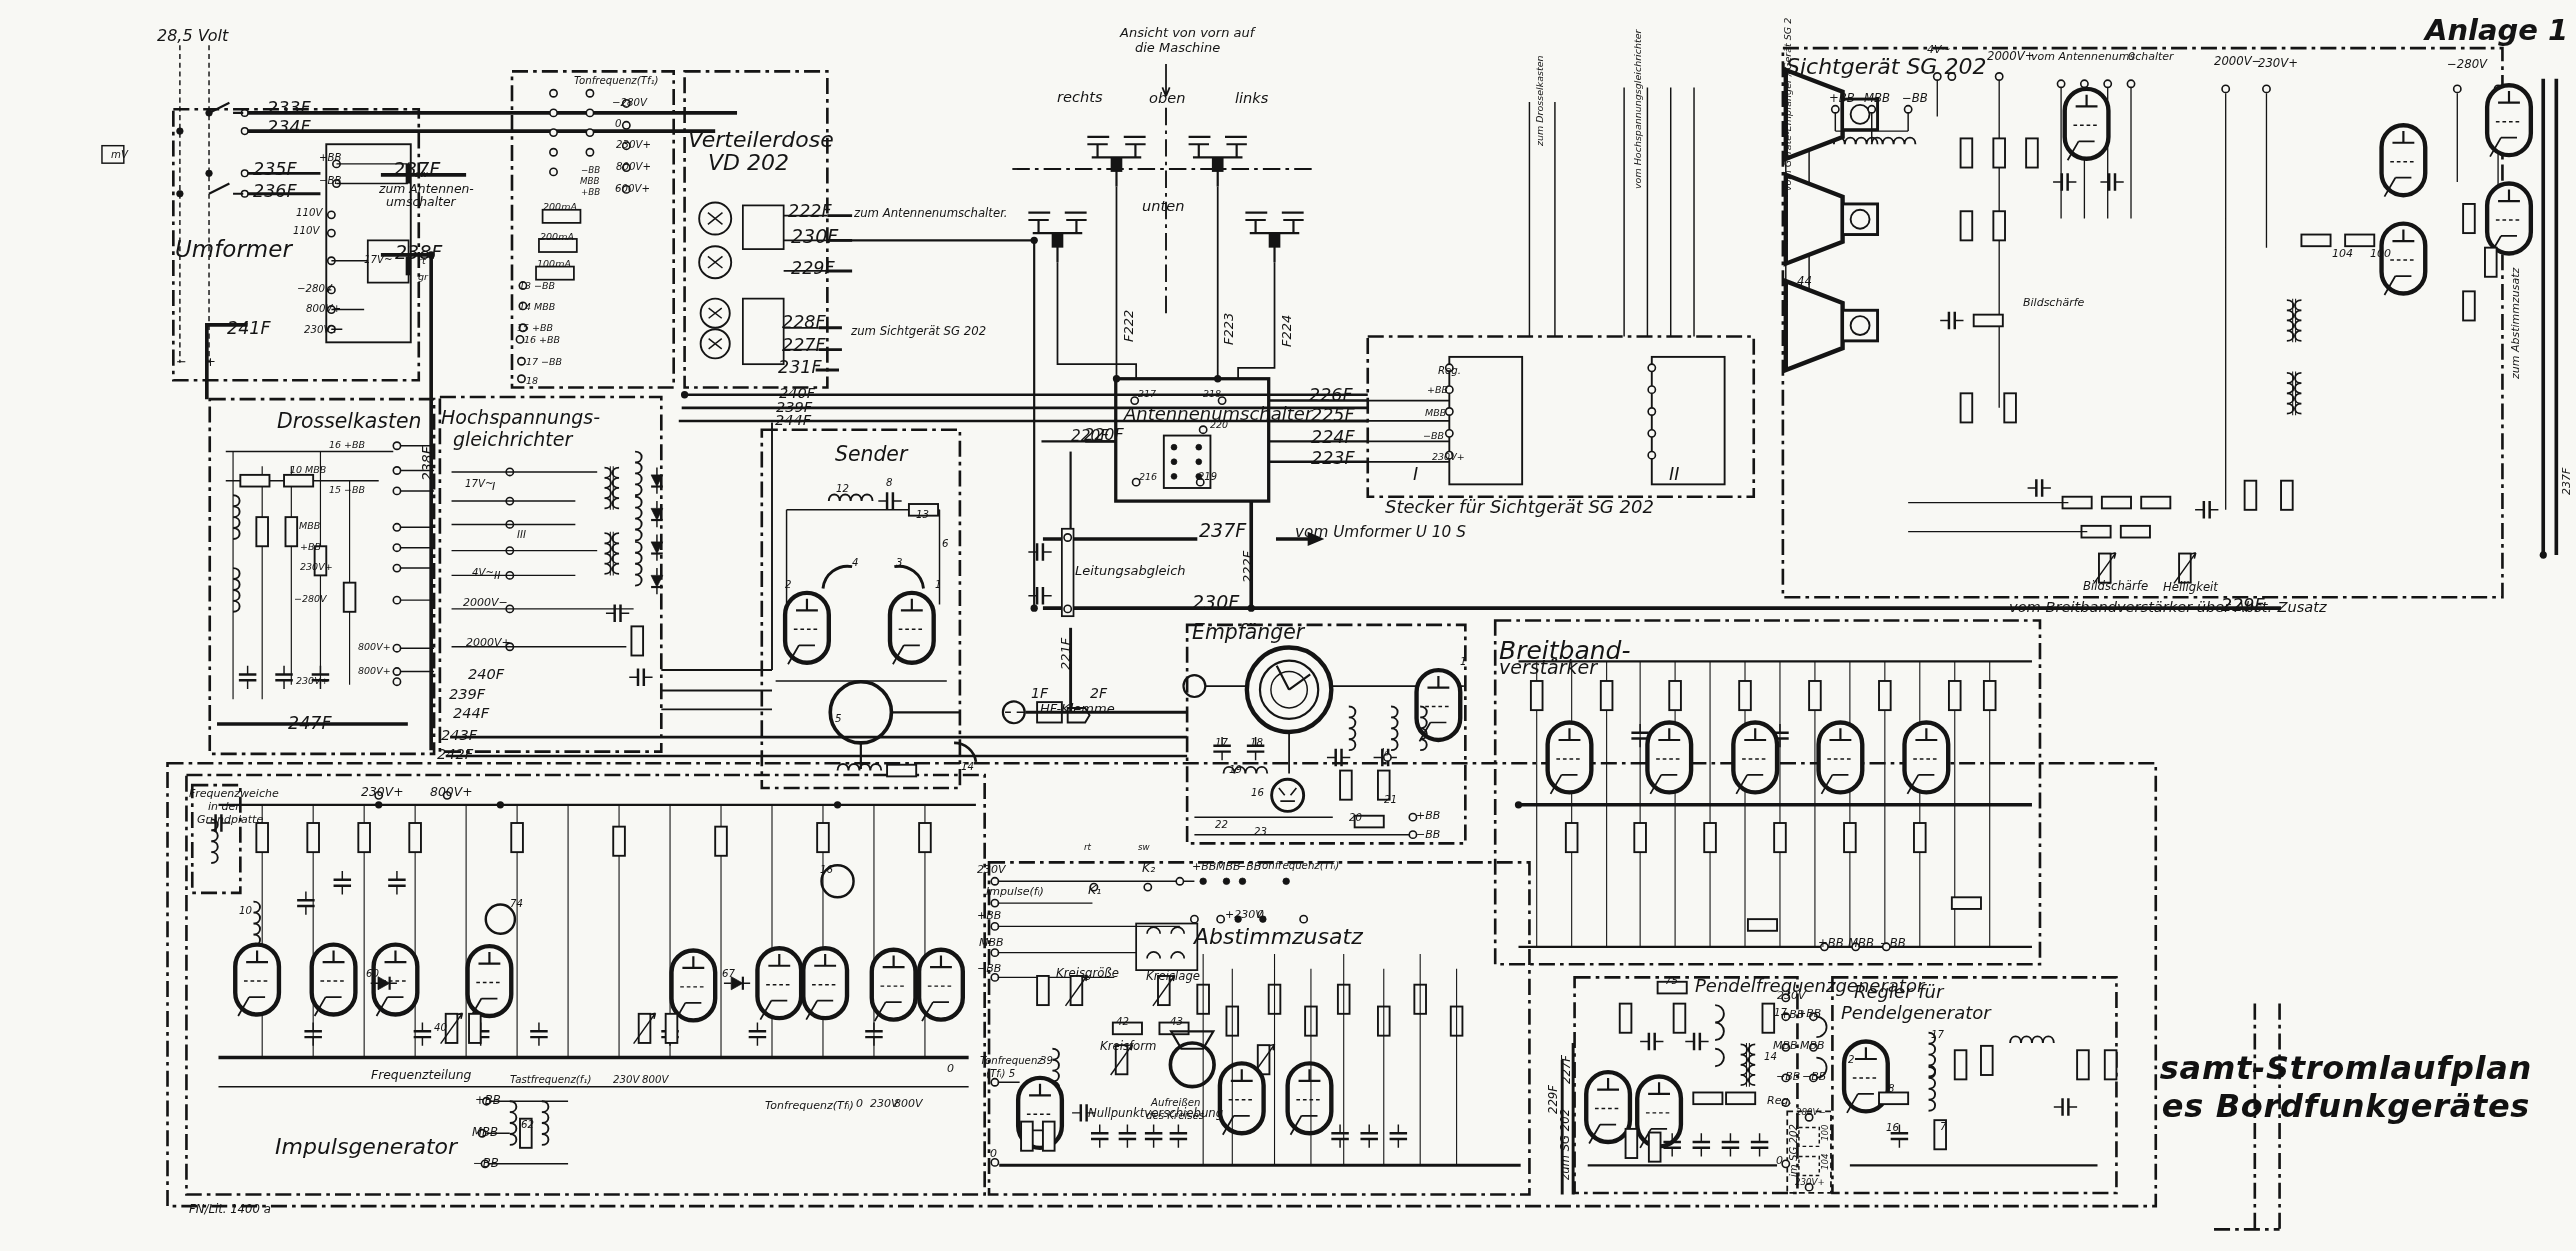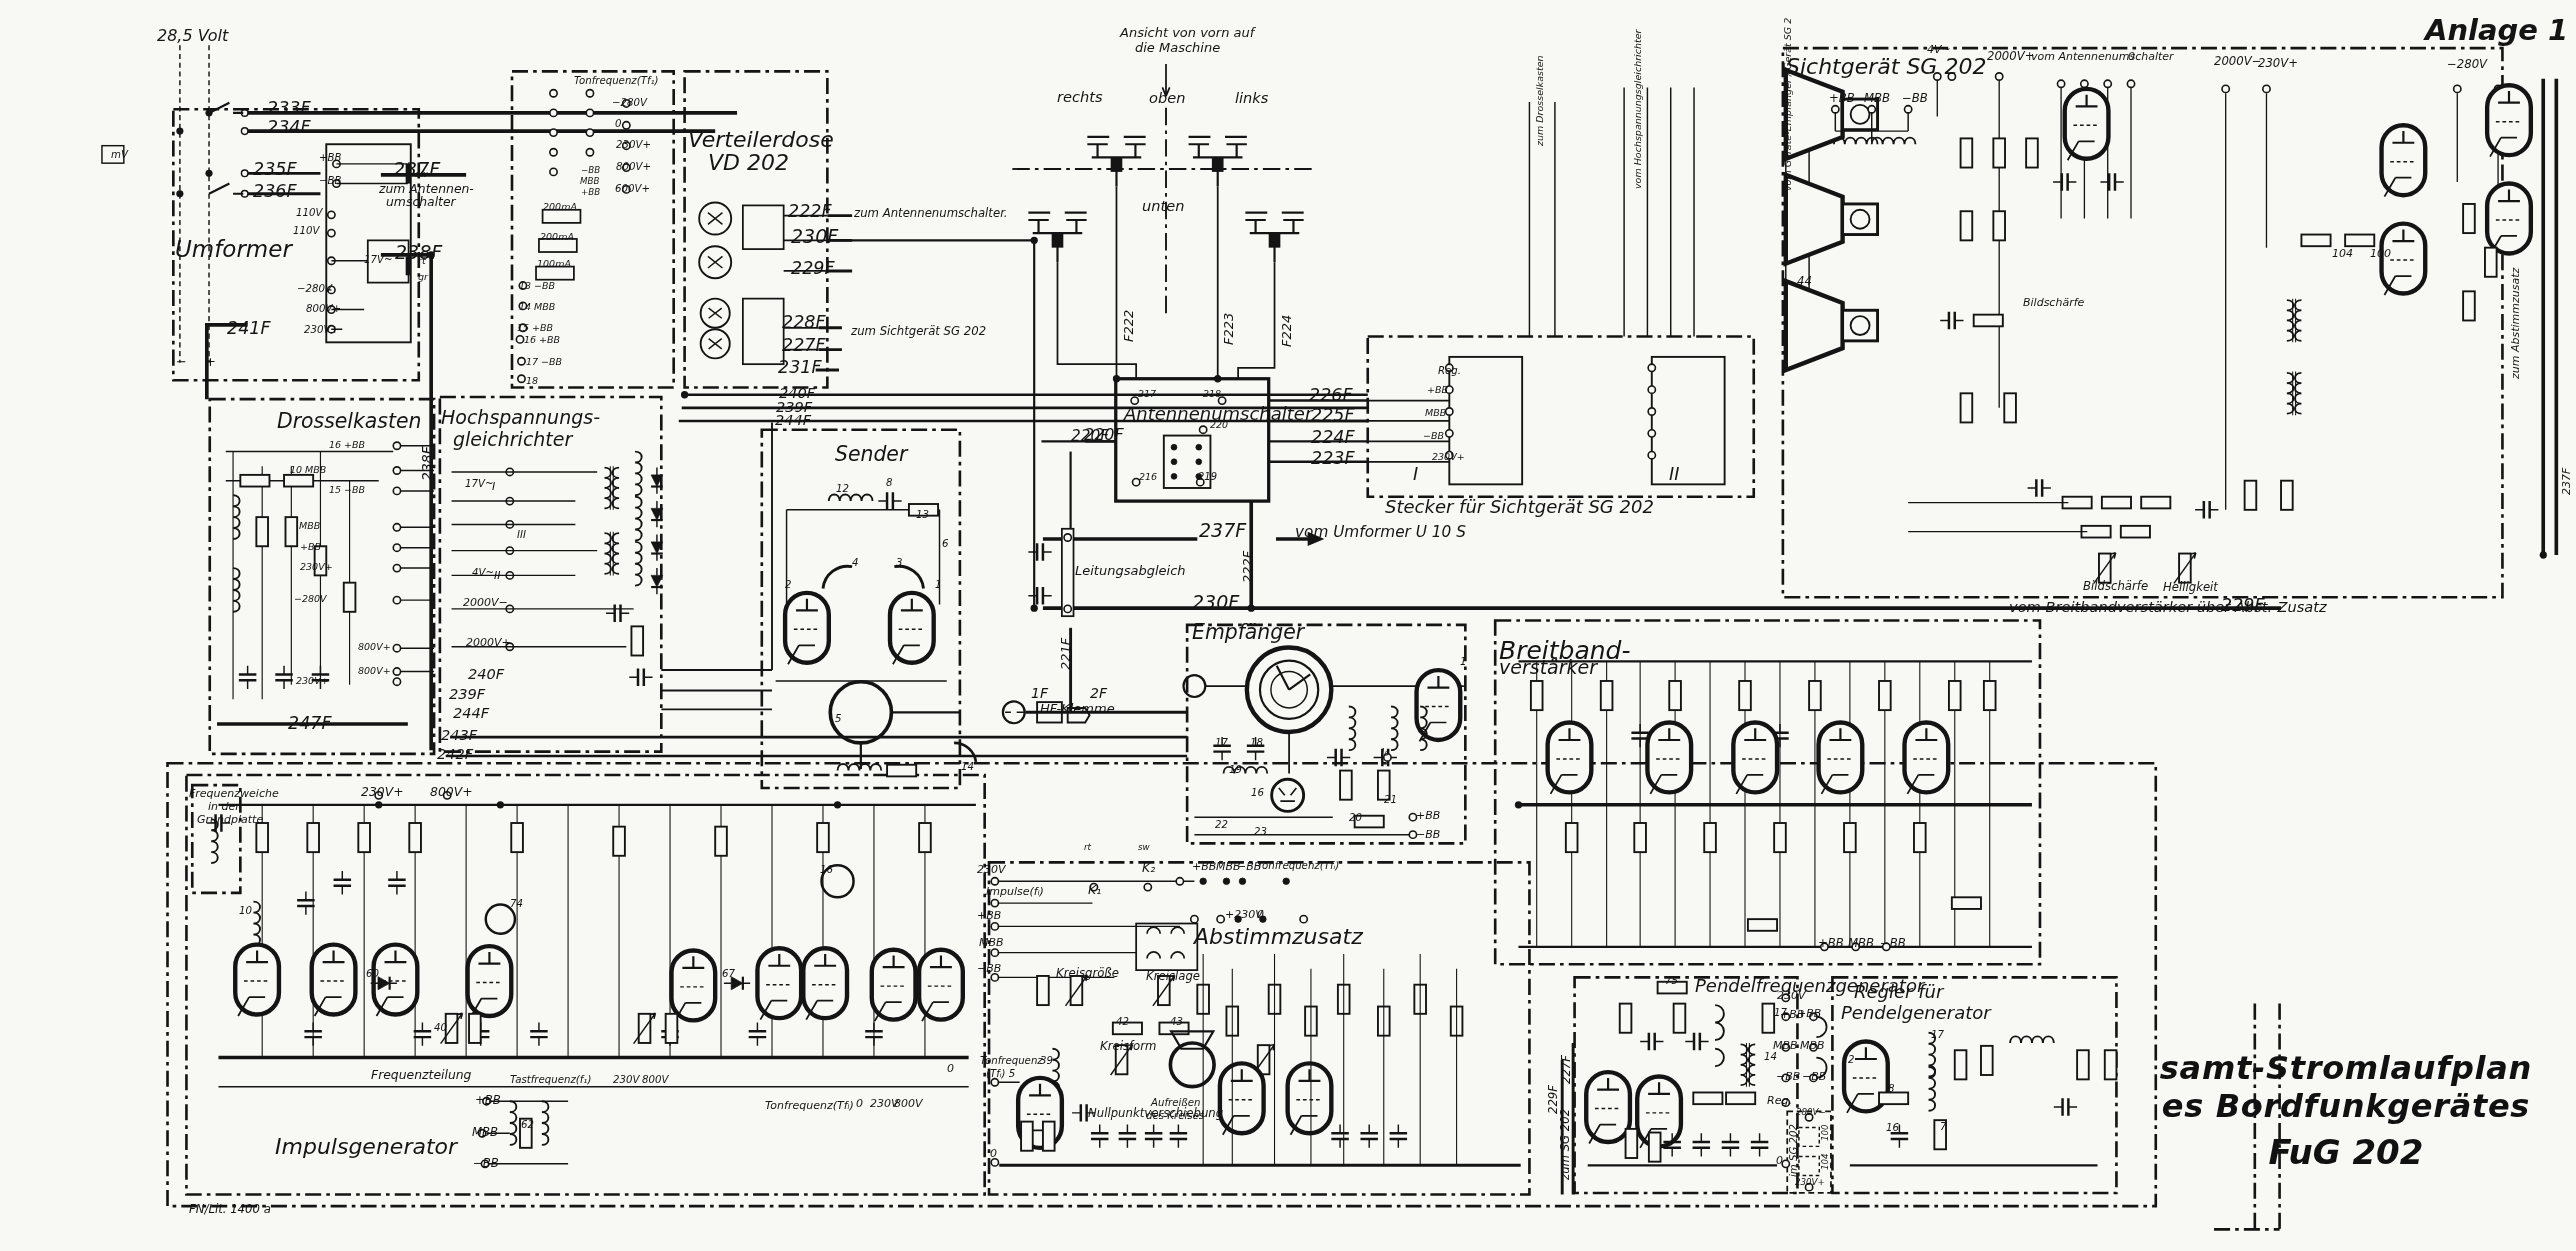--- a/index.html
+++ b/index.html
@@ -874,19 +874,18 @@
       <div class="lb" style="left: 1665px; top: 976px; font-size: 10.2px;">75</div>
       <div class="lb" style="left: 1764px; top: 1052px; font-size: 10.2px;">14</div>
       <div class="lb" style="left: 1774px; top: 1008px; font-size: 10.2px;">17</div>
     </div>
 
 <div class="annex">Anlage 1</div>
 
 <div class="titleblock">
   <div class="t1">samt-Stromlaufplan</div>
   <div class="t2">es Bordfunkgerätes</div>
-  <div class="t3">FuG 202</div>
 </div>
 
 <div class="fnref">FN/Lit. 1400 a</div>
 
 </div>
 
 
 </body></html>

